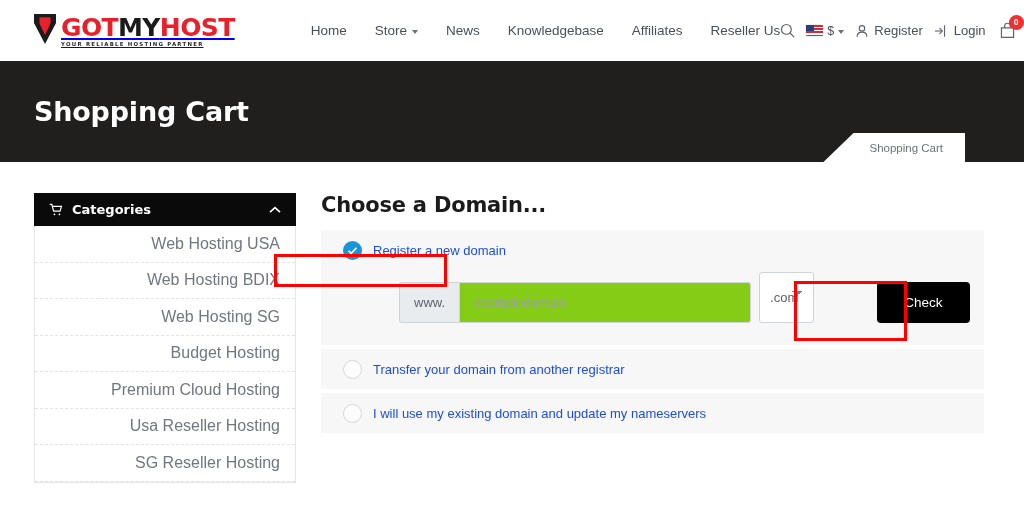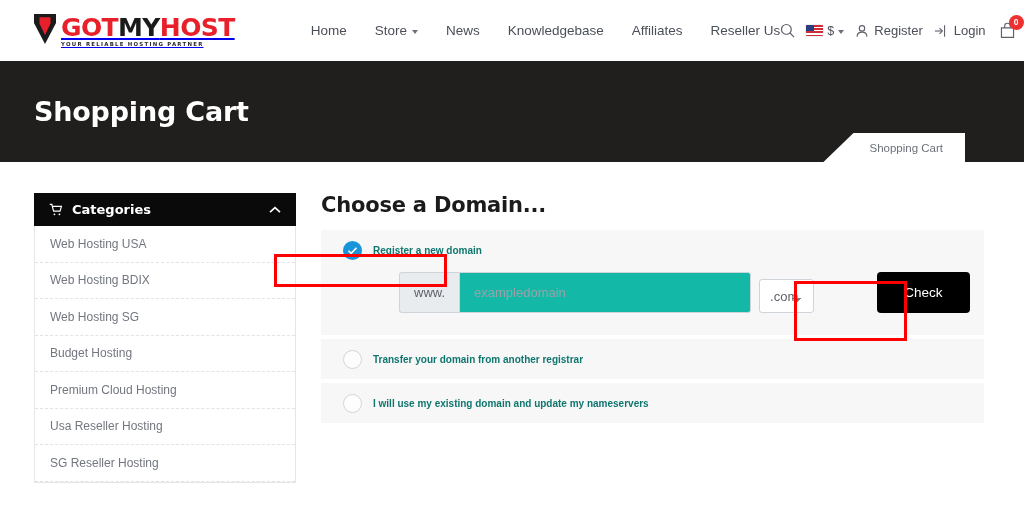--- a/index.html
+++ b/index.html
@@ -111,42 +111,43 @@
     display: flex; align-items: center; padding: 0 15px;
     font-size: 13px; font-weight: 700; gap: 9px;
     font-family: "DejaVu Sans", sans-serif;
   }
   .cat-head .chev { margin-left: auto; }
   .cat-list {
     border: 1px solid #e6e6e6; border-top: none; background: #fff;
   }
   .cat-item {
     height: 36.5px; display: flex; align-items: center;
-    padding: 0 15px; font-size: 12px; color: #72767f;
+    padding: 0 15px; font-size: 16px; color: #72767f;
     border-bottom: 1px dashed #e3e3e3; cursor: pointer;
     text-decoration: none;
+    justify-content: flex-end;
   }
   .cat-item:last-child { border-bottom: 1px dashed #e3e3e3; }
 
   
   .main { flex: 1; min-width: 0; }
   .main h2 {
     font-size: 21px; font-weight: 700; color: #1b1b1b;
     margin-bottom: 13px; letter-spacing: -0.2px;
     font-family: "DejaVu Sans", sans-serif;
   }
 
   .opt-block { background: #f7f7f8; }
   .opt-block + .opt-block { margin-top: 4px; }
 
   .opt-row {
     display: flex; align-items: center; gap: 11px;
     padding: 11px 14px 10px 22px;
   }
-  .opt-label { font-size: 10px; color: #0f766e; font-weight: bold; }
+  .opt-label { font-size: 13px; color: #1d4ed8; }
 
   .radio-on {
     width: 19px; height: 19px; border-radius: 50%; background: #1a94d8;
     display: flex; align-items: center; justify-content: center; flex-shrink: 0;
   }
   .radio-off {
     width: 19px; height: 19px; border-radius: 50%;
     border: 1.5px solid #d3d6da; background: #fdfdfd; flex-shrink: 0;
   }
 
@@ -157,26 +158,26 @@
   }
   .ingroup { display: flex; align-items: stretch; }
   .www-prefix {
     background: #e9ecef; border: 1px solid #ced4da; border-right: none;
     border-radius: 3px 0 0 3px; display: flex; align-items: center;
     padding: 0 14px; font-size: 13px; color: #5d626b;
   }
   .dom-input {
     width: 292px; height: 41px; border: 1px solid #ced4da;
     border-radius: 0 3px 3px 0; padding: 0 14px; font-size: 13px;
-    color: #3a3d44; background: #14b8a6; outline: none;
+    color: #3a3d44; background: #84cc16; outline: none;
     font-family: "Liberation Sans", sans-serif;
   }
   .dom-input::placeholder { color: #9ba1a9; }
   .tld-select {
-    width: 99px; height: 34px; margin-left: 8px;
+    width: 99px; height: 51px; margin-left: 8px;
     border: 1px solid #ced4da; border-radius: 3px;
     padding: 0 10px; font-size: 13px; color: #5d626b; background: #fff;
     outline: none; appearance: none; cursor: pointer;
     background-image:
       linear-gradient(45deg, transparent 50%, #7a7f88 50%),
       linear-gradient(135deg, #7a7f88 50%, transparent 50%);
     background-position: calc(100% - 16px) 18px, calc(100% - 11px) 18px;
     background-size: 5px 5px, 5px 5px;
     background-repeat: no-repeat;
     font-family: "Liberation Sans", sans-serif;

